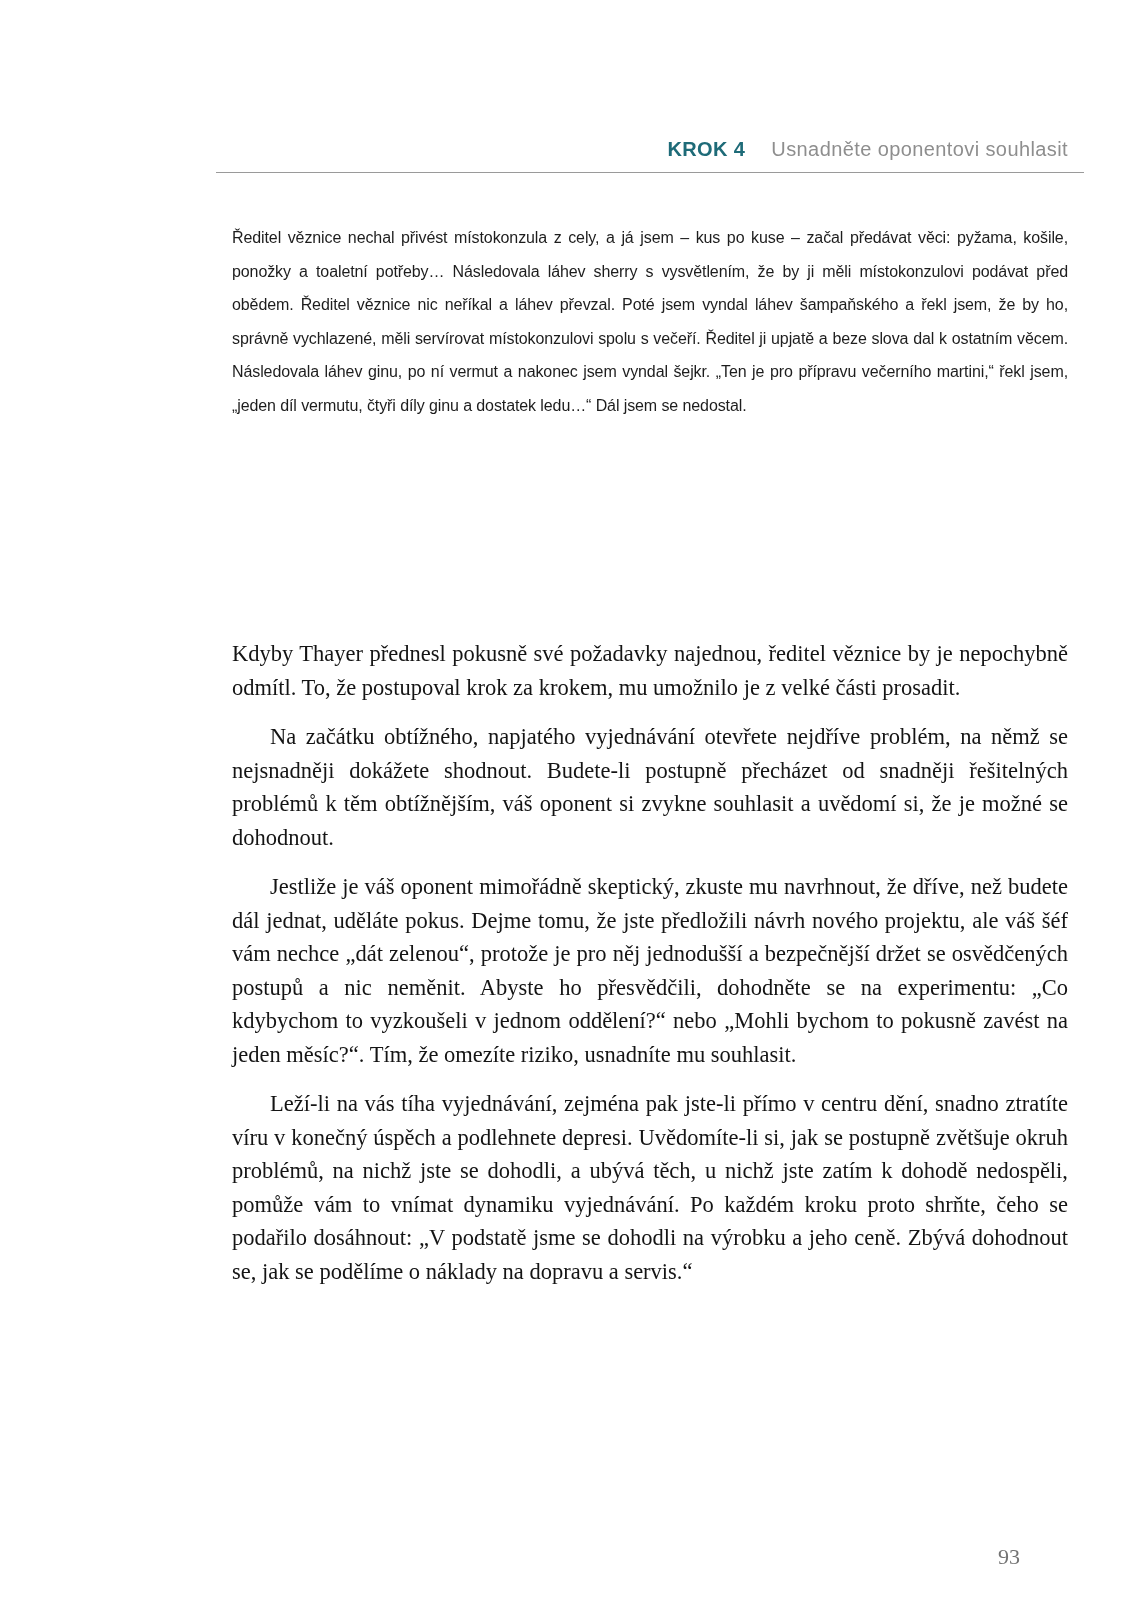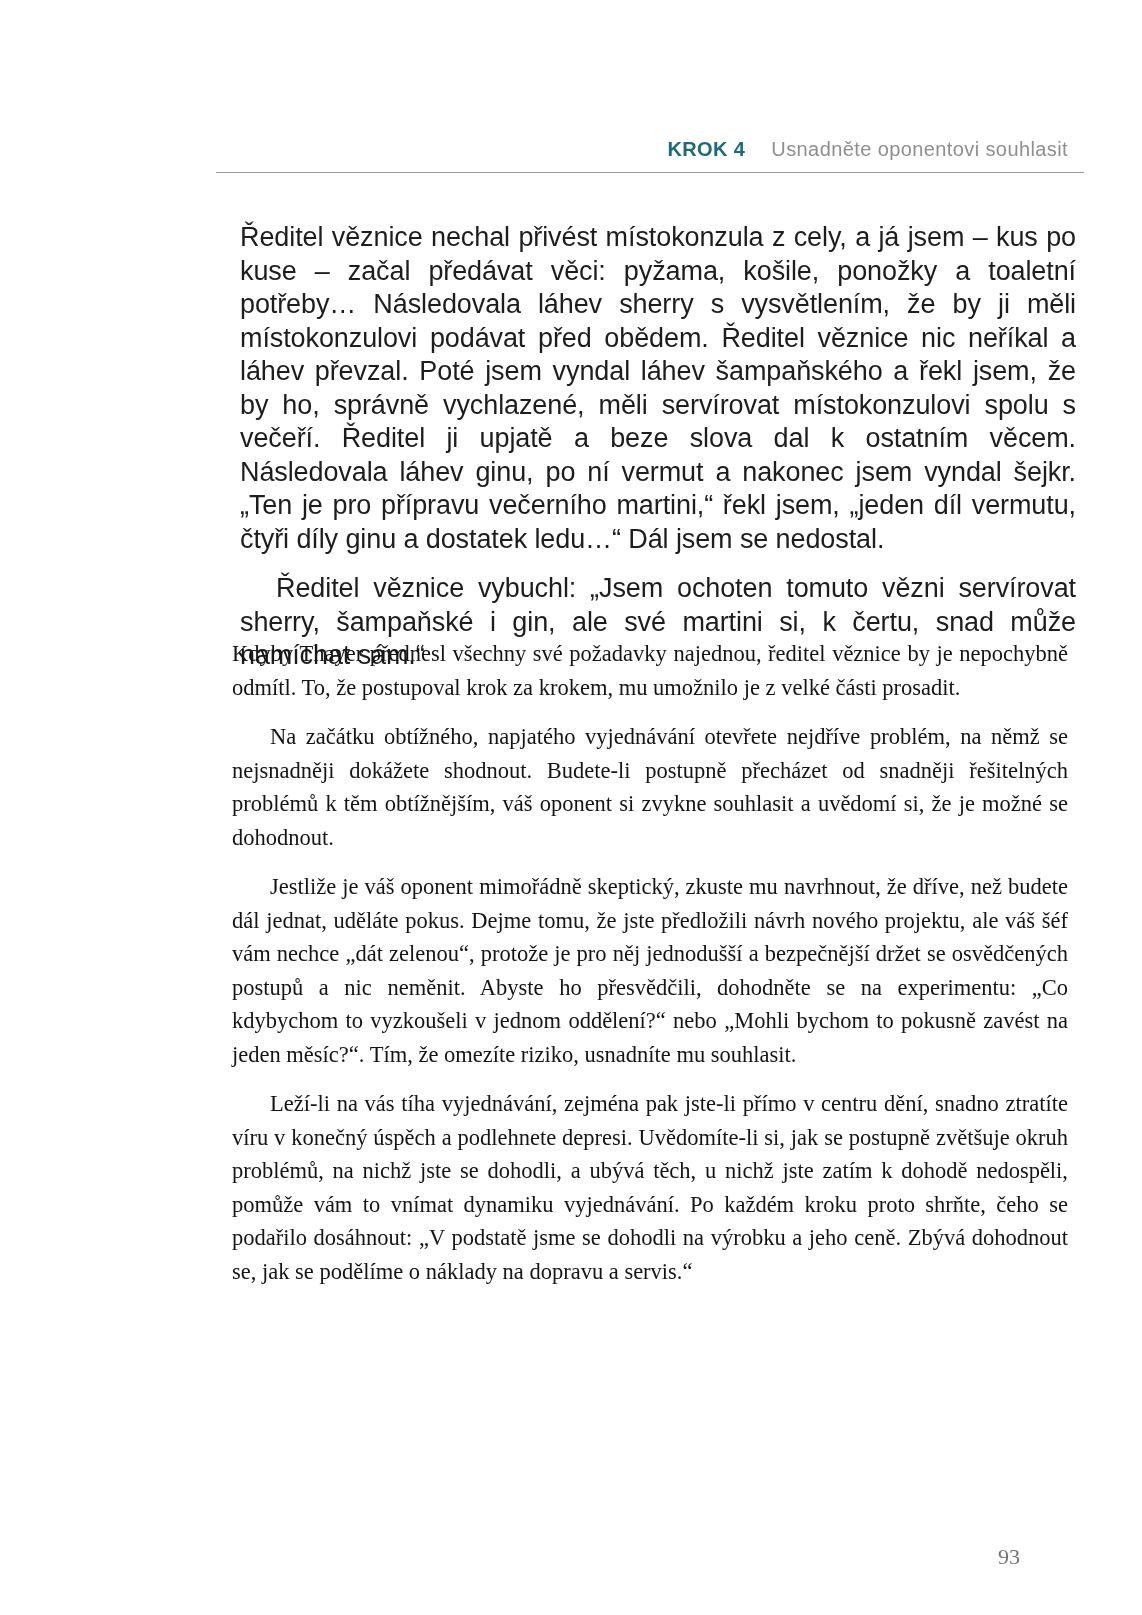--- a/index.html
+++ b/index.html
@@ -32,25 +32,25 @@
     font-weight: 700;
     color: #1e6b78;
     margin-right: 10px;
   }
   .header .chapter-title {
     color: #8e8e8e;
   }
 
   .excerpt {
     position: absolute;
-    left: 160px;
+    left: 152px;
     width: 868px;
     top: 141px;
     font-family: "Liberation Sans", sans-serif;
-    font-size: 27px;
+    font-size: 16px;
     line-height: 33.5px;
     text-align: justify;
     color: #1d1d1d;
     letter-spacing: -0.1px;
   }
   .excerpt p { text-align: justify; }
   .excerpt p + p { text-indent: 36px; }
 
   .bodytext {
     position: absolute;
@@ -79,25 +79,24 @@
 <body>
 
 <div class="page">
 
   <div class="header">
     <span class="chapter-label">KROK 4</span><span class="chapter-title">Usnadněte oponentovi souhlasit</span>
   </div>
 
   <div class="excerpt">
     <p>Ředitel věznice nechal přivést místokonzula z cely, a já jsem – kus po kuse – začal předávat věci: pyžama, košile, ponožky a toaletní potřeby… Následovala láhev sherry s vysvětlením, že by ji měli místokonzulovi podávat před obědem. Ředitel věznice nic neříkal a láhev převzal. Poté jsem vyndal láhev šampaňského a řekl jsem, že by ho, správně vychlazené, měli servírovat místokonzulovi spolu s večeří. Ředitel ji upjatě a beze slova dal k ostatním věcem. Následovala láhev ginu, po ní vermut a nakonec jsem vyndal šejkr. „Ten je pro přípravu večerního martini,“ řekl jsem, „jeden díl vermutu, čtyři díly ginu a dostatek ledu…“ Dál jsem se nedostal.</p>
-    <p>Ředitel věznice vybuchl: „Jsem ochoten tomuto vězni servírovat sherry, šampaňské i gin, ale své martini si, k čertu, snad může namíchat sám.“</p>
   </div>
 
   <div class="bodytext">
-    <p>Kdyby Thayer přednesl všechny své požadavky najednou, ředitel věznice by je nepochybně odmítl. To, že postupoval krok za krokem, mu umožnilo je z velké části prosadit.</p>
+    <p>Kdyby Thayer přednesl pokusně své požadavky najednou, ředitel věznice by je nepochybně odmítl. To, že postupoval krok za krokem, mu umožnilo je z velké části prosadit.</p>
     <p>Na začátku obtížného, napjatého vyjednávání otevřete nejdříve problém, na němž se nejsnadněji dokážete shodnout. Budete-li postupně přecházet od snadněji řešitelných problémů k těm obtížnějším, váš oponent si zvykne souhlasit a uvědomí si, že je možné se dohodnout.</p>
     <p>Jestliže je váš oponent mimořádně skeptický, zkuste mu navrhnout, že dříve, než budete dál jednat, uděláte pokus. Dejme tomu, že jste předložili návrh nového projektu, ale váš šéf vám nechce „dát zelenou“, protože je pro něj jednodušší a bezpečnější držet se osvědčených postupů a nic neměnit. Abyste ho přesvědčili, dohodněte se na experimentu: „Co kdybychom to vyzkoušeli v jednom oddělení?“ nebo „Mohli bychom to pokusně zavést na jeden měsíc?“. Tím, že omezíte riziko, usnadníte mu souhlasit.</p>
     <p>Leží-li na vás tíha vyjednávání, zejména pak jste-li přímo v centru dění, snadno ztratíte víru v konečný úspěch a podlehnete depresi. Uvědomíte-li si, jak se postupně zvětšuje okruh problémů, na nichž jste se dohodli, a ubývá těch, u nichž jste zatím k dohodě nedospěli, pomůže vám to vnímat dynamiku vyjednávání. Po každém kroku proto shrňte, čeho se podařilo dosáhnout: „V podstatě jsme se dohodli na výrobku a jeho ceně. Zbývá dohodnout se, jak se podělíme o náklady na dopravu a servis.“</p>
   </div>
 
   <div class="page-number">93</div>
 
 </div>
 
 </body></html>

